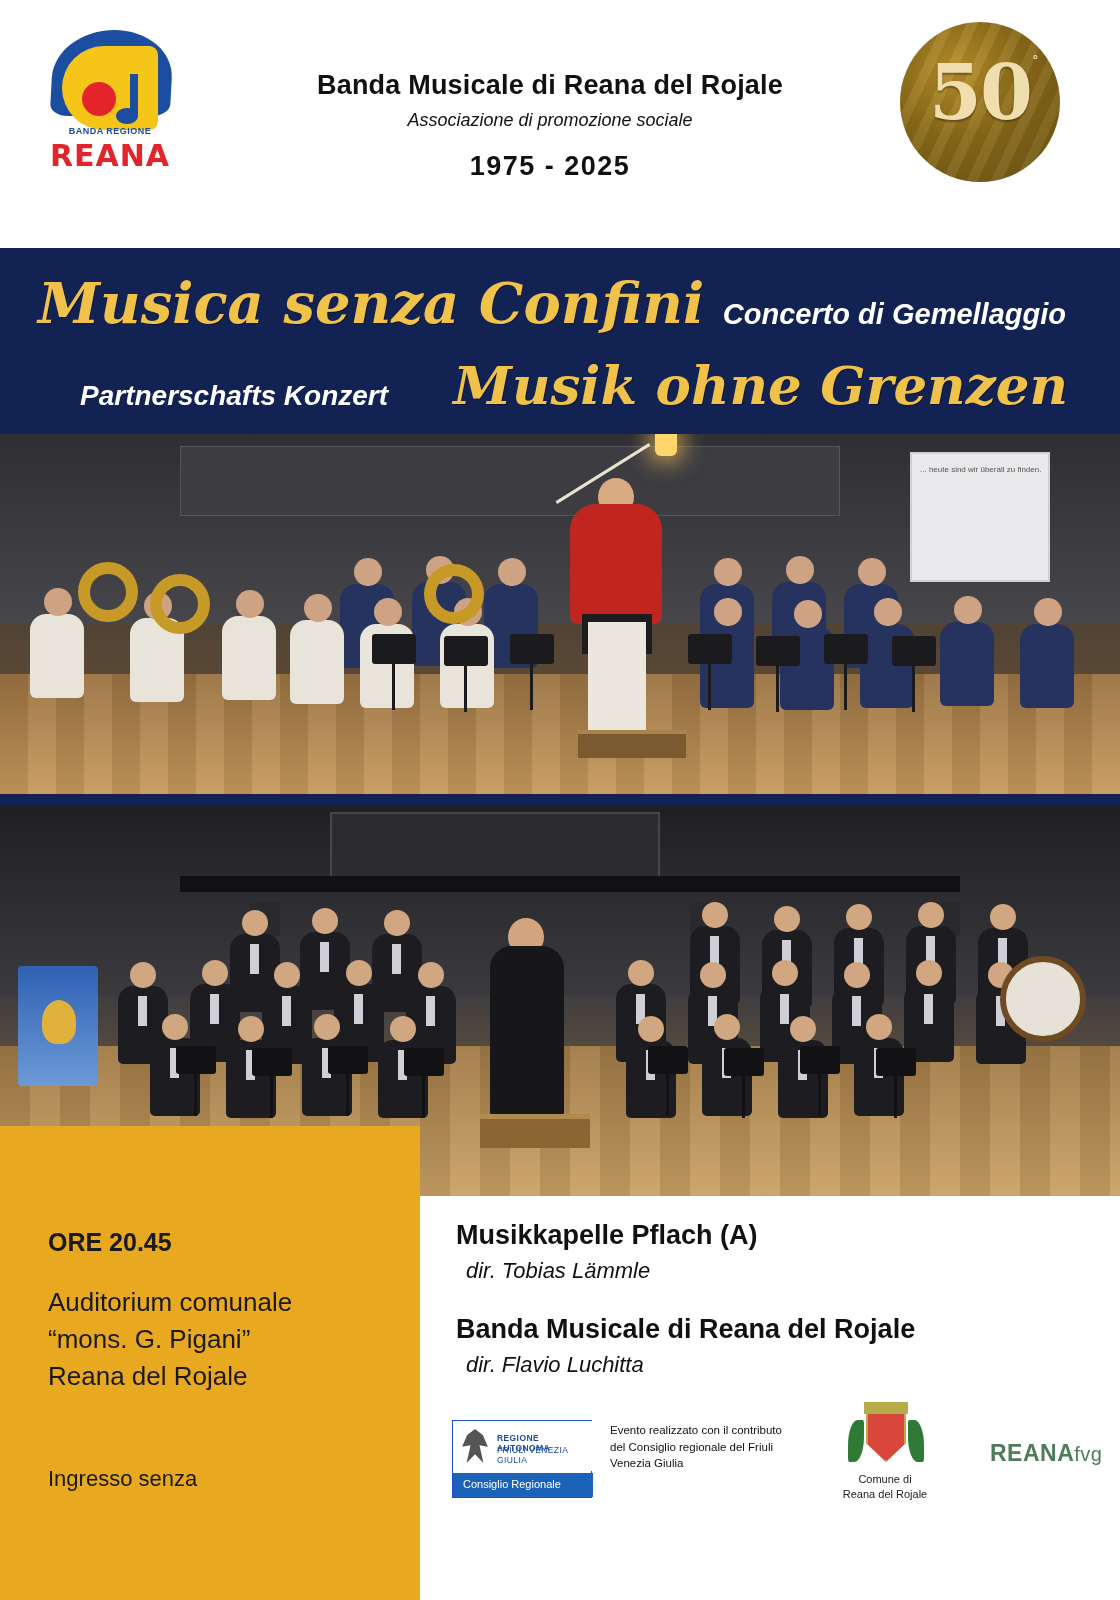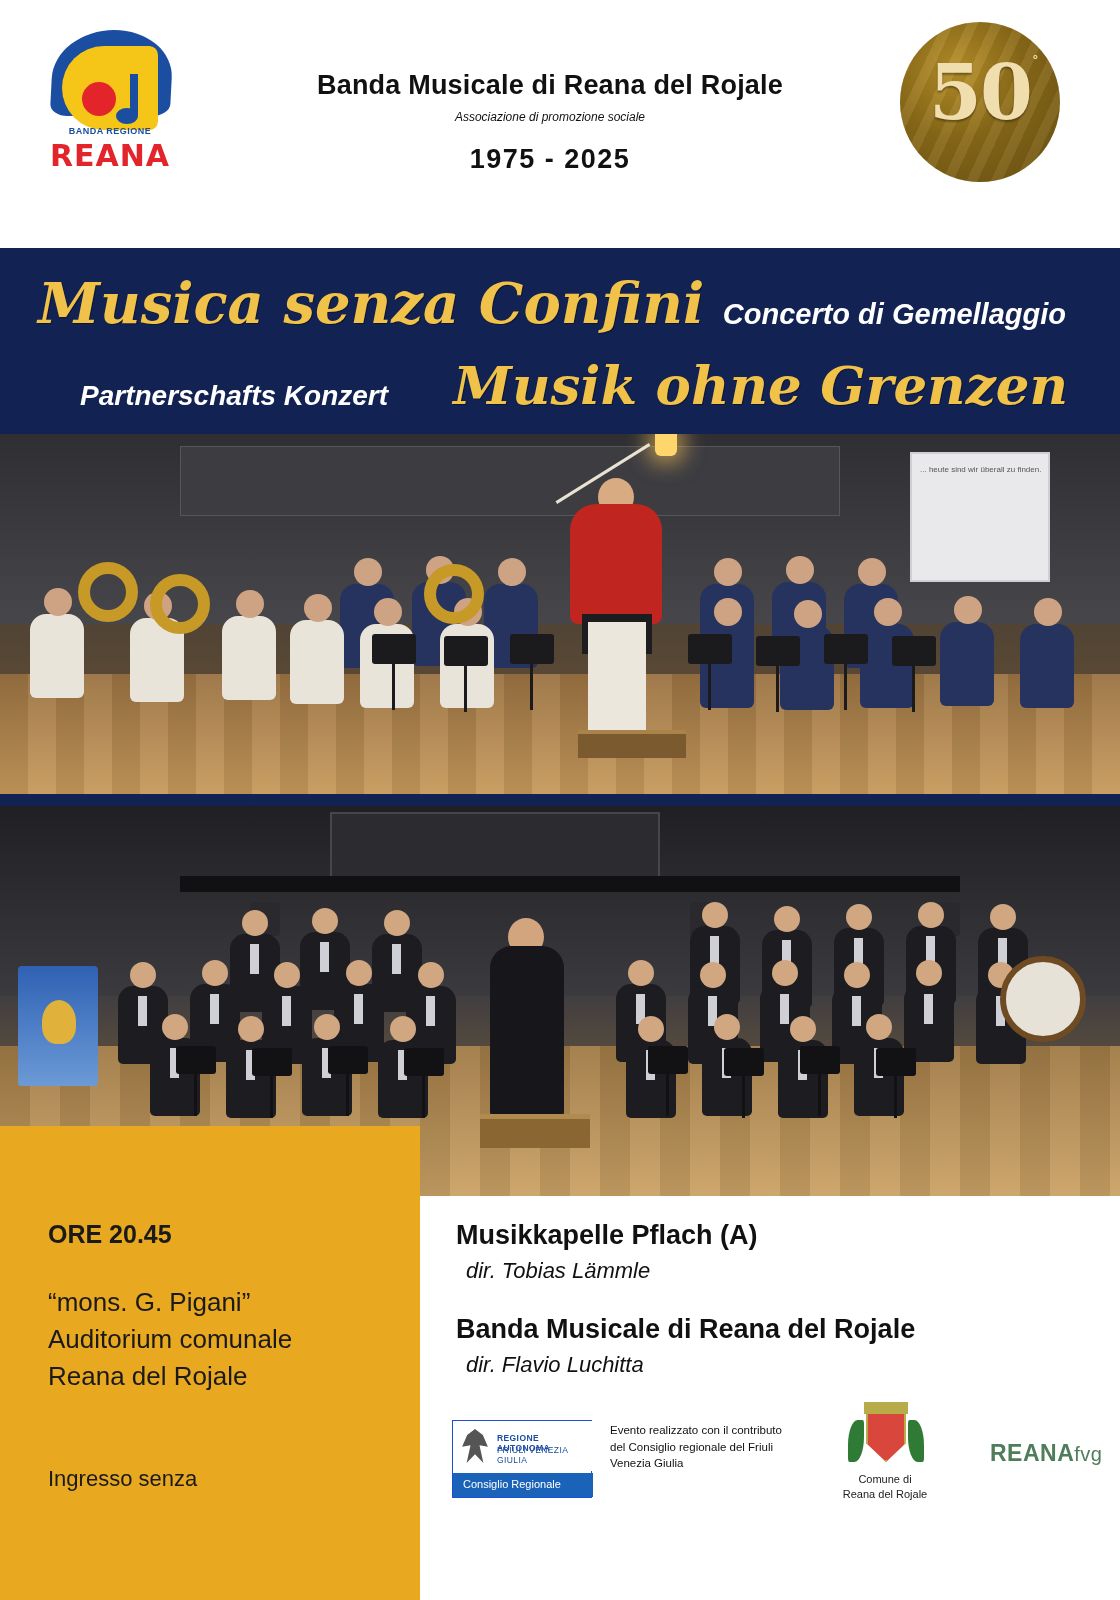--- a/index.html
+++ b/index.html
@@ -76,21 +76,21 @@
   .header-text {
     position: absolute; left: 190px; top: 70px;
     width: 720px; text-align: center;
   }
   .header-title {
     font-size: 27px; font-weight: bold; color: #111111;
     letter-spacing: .2px;
   }
   .header-sub {
     margin-top: 9px;
-    font-size: 12px; font-style: italic; color: #111111;
+    font-size: 18px; font-style: italic; color: #111111;
   }
   .header-years {
     margin-top: 20px;
     font-size: 27px; font-weight: bold; color: #111111;
     letter-spacing: 1.5px;
   }
 
   .logo-right {
     position: absolute; right: 60px; top: 22px;
     width: 160px; height: 160px;
@@ -328,21 +328,21 @@
     width: 420px; height: 474px;
     background: #e8a820;
     z-index: 5;
   }
   .yb-date {
     position: absolute; left: 48px; top: 62px;
     font-size: 34px; font-weight: bold; color: #1a1a1a;
     letter-spacing: .3px;
   }
   .yb-time {
-    position: absolute; left: 48px; top: 94px;
+    position: absolute; left: 48px; top: 102px;
     font-size: 25px; font-weight: bold; color: #1a1a1a;
   }
   .yb-venue {
     position: absolute; left: 48px; top: 158px;
     width: 350px;
     font-size: 26px; color: #1a1a1a; line-height: 1.42;
   }
   .yb-free {
     position: absolute; left: 48px; top: 340px;
     font-size: 22px; color: #1a1a1a;
@@ -690,22 +690,22 @@
     <div class="p2-drum"></div>
 
     <div class="p2-cond-head"></div>
     <div class="p2-cond"></div>
     <div class="p2-podium2"></div>
   </div>
 
   <div class="yellow-box">
     <div class="yb-time">ORE 20.45</div>
     <div class="yb-venue">
+      <div>Auditorium comunale</div>
       <div>“mons. G. Pigani”</div>
-      <div>Auditorium comunale</div>
       <div>Reana del Rojale</div>
     </div>
     <div class="yb-free">Ingresso senza</div>
   </div>
 
   <div class="white-right">
     <div class="band-a-name">Musikkapelle Pflach (A)</div>
     <div class="band-a-dir">dir. Tobias Lämmle</div>
     <div class="band-b-name">Banda Musicale di Reana del Rojale</div>
     <div class="band-b-dir">dir. Flavio Luchitta</div>

